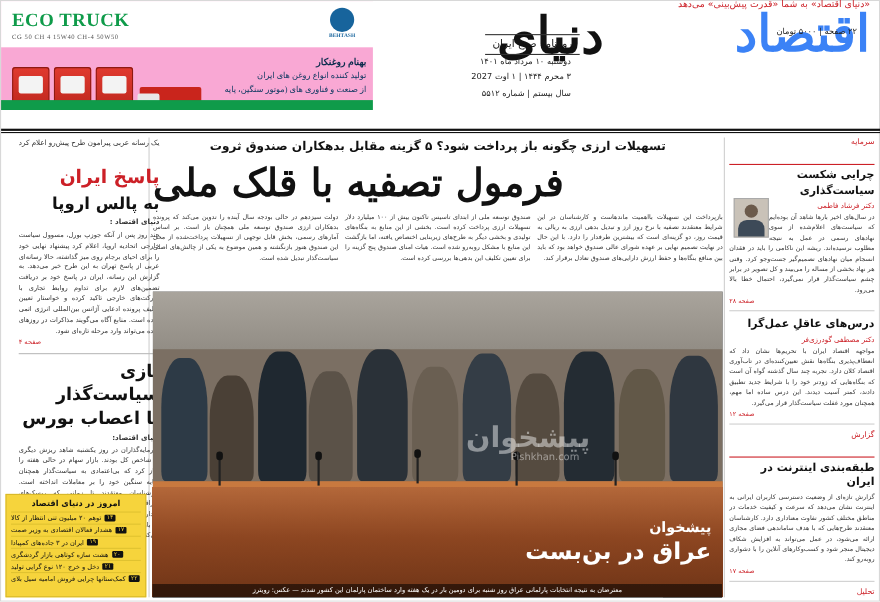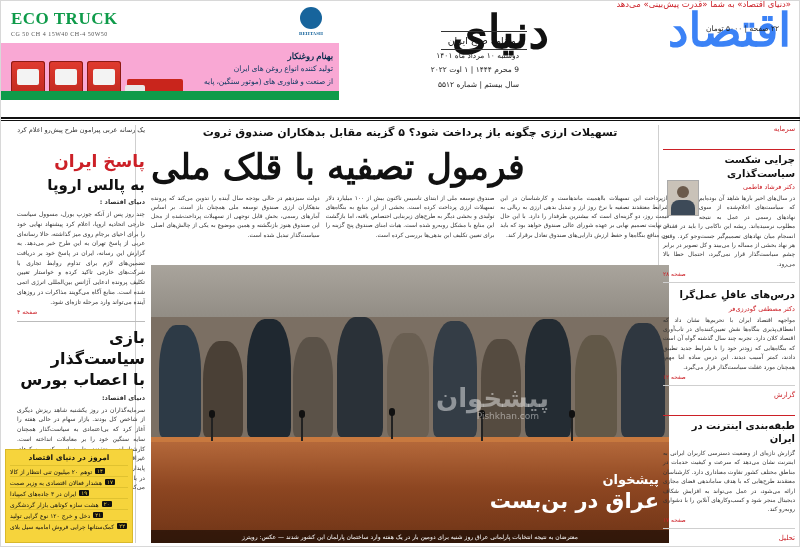--- a/index.html
+++ b/index.html
@@ -56,21 +56,21 @@
   .sep{height:1px;background:#bbb;margin:6px 0;}
 
   
   .ybox{position:absolute;left:4px;top:448px;width:128px;height:94px;background:#f6d43c;border:1px solid #d9b92a;box-sizing:border-box;padding:3px 4px;}
   .ybox h4{margin:0 0 3px 0;font-size:7.5px;text-align:center;direction:rtl;color:#111;}
   .ybox ul{list-style:none;margin:0;padding:0;}
   .ybox li{display:flex;align-items:center;justify-content:flex-end;font-size:6px;direction:rtl;color:#111;border-top:1px solid #e0c230;padding:1.5px 0;}
   .ybox li .pg{background:#111;color:#f6d43c;font-size:5.5px;padding:0 2px;border-radius:1px;margin-left:3px;}
 
   
-  .col-center{position:absolute;left:138px;top:124px;width:518px;height:418px;margin-left:12px;}
+  .col-center{position:absolute;left:138px;top:124px;width:518px;height:418px;}
   .c-kicker{font-size:11px;color:#111;text-align:center;direction:rtl;font-weight:bold;line-height:1.5;}
   .c-head{font-size:35px;font-weight:bold;color:#111;text-align:left;direction:rtl;line-height:1.2;margin-top:4px;
     font-family:"DejaVu Serif","Liberation Serif",serif;}
   .c-cols{display:flex;flex-direction:row-reverse;gap:6px;margin-top:6px;}
   .c-cols .cc{flex:1;font-size:5.8px;line-height:1.6;text-align:justify;direction:rtl;color:#333;}
   .photo{position:absolute;left:0;top:140px;width:518px;height:278px;overflow:hidden;background:#6d6a66;}
   .ph-sky{position:absolute;left:0;top:0;width:518px;height:96px;background:linear-gradient(180deg,#8f9aa3,#b9b3a6);}
   .ph-wall{position:absolute;left:0;top:0;width:518px;height:70px;background:linear-gradient(180deg,#a9a49c,#8a857d);}
   .ph-crowd{position:absolute;left:0;top:52px;width:518px;height:120px;background:#7b6f63;}
   .ph-person{position:absolute;bottom:0;border-radius:40% 40% 8% 8%;}
@@ -128,21 +128,21 @@
     <div class="ad-strip"></div>
   </div>
 
   <div class="masthead">
     <div class="mast-slogan">«دنیای اقتصاد» به شما «قدرت پیش‌بینی» می‌دهد</div>
     <div class="mast-title">اقتصاد</div>
     <div class="mast-vert" style="right:250px;top:4px;font-size:46px;">دنیای</div>
     <div class="mast-sub">روزنامه صبح ایران</div>
     <div class="mast-info">
       <div>دوشنبه ۱۰ مرداد ماه ۱۴۰۱</div>
-      <div>9 محرم ۱۴۴۴ | ۱ اوت ۲۰۲۲</div>
+      <div>۳ محرم ۱۴۴۴ | ۱ اوت 2027</div>
       <div>سال بیستم | شماره ۵۵۱۲</div>
     </div>
     <div class="mast-info2">
       <div>۲۲ صفحه | ۵۰۰۰ تومان</div>
     </div>
   </div>
 
   <div class="hrule"></div>
   <div class="hrule2"></div>
   <div class="vrule"></div>

